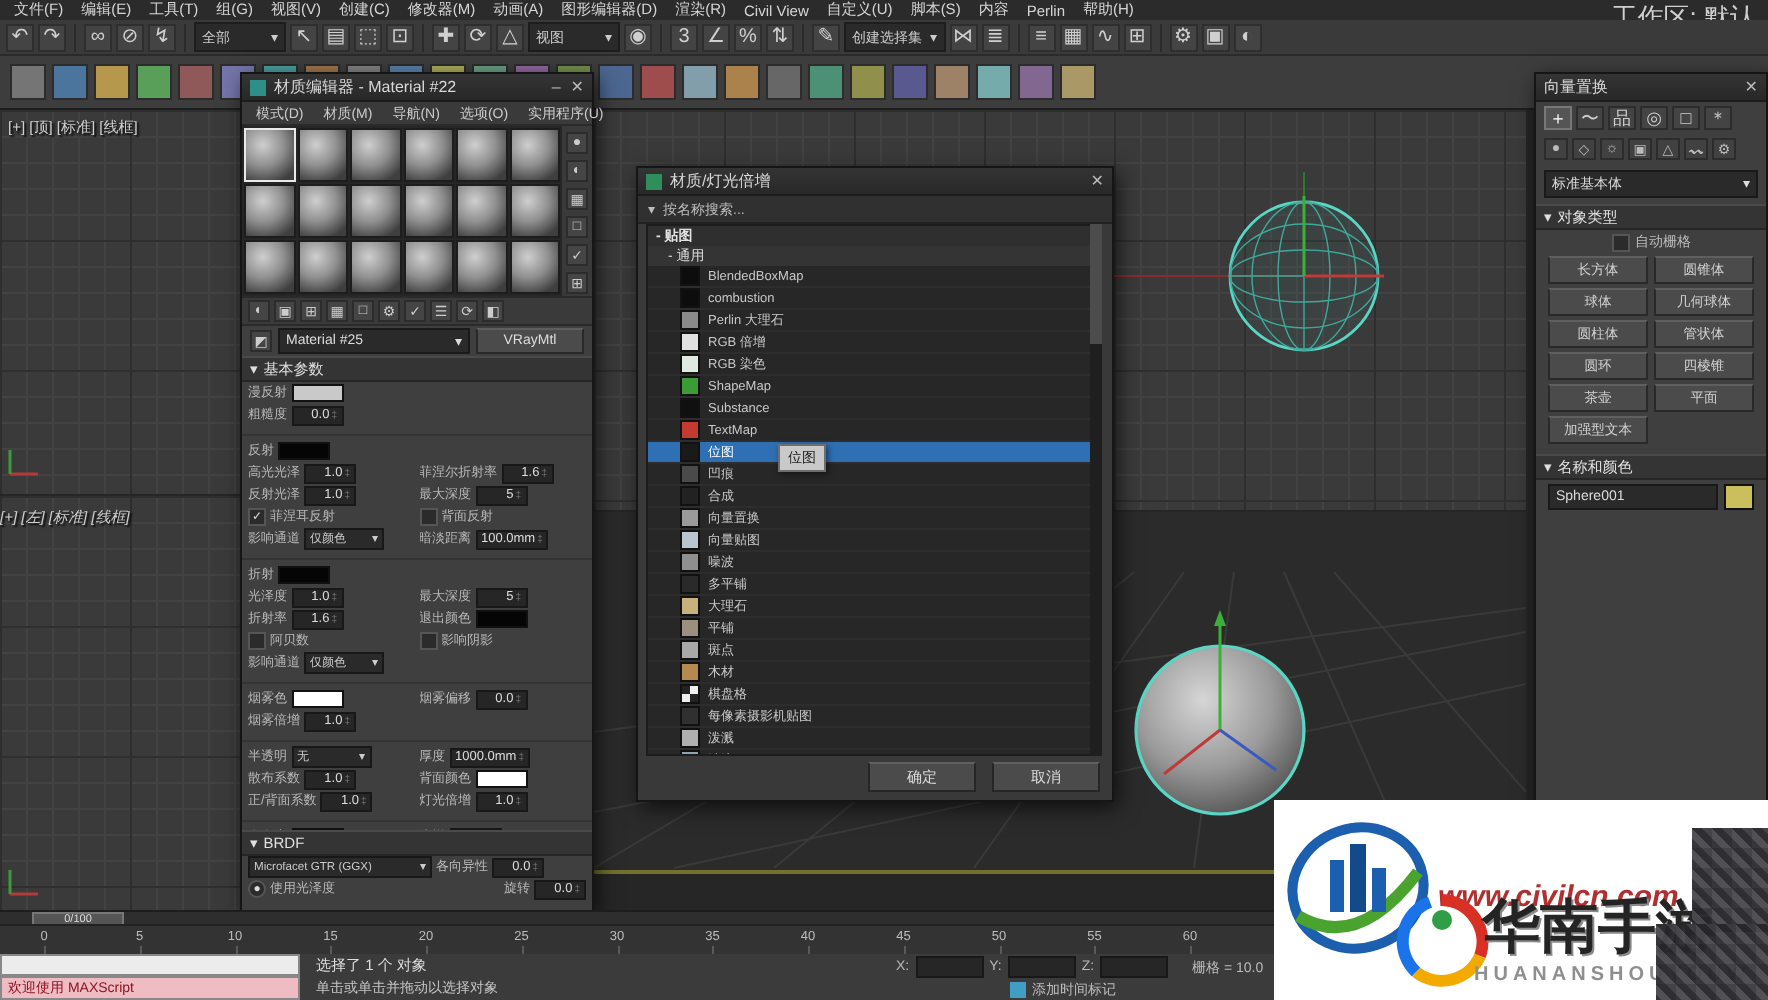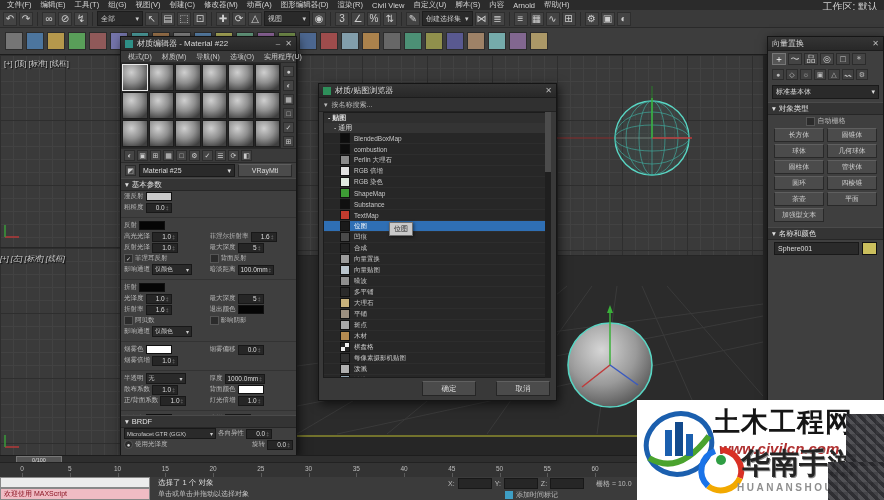--- a/index.html
+++ b/index.html
@@ -3,21 +3,21 @@
 <meta charset="utf-8">
 <style>
   html,body{margin:0;padding:0;background:#111;}
   #root{position:relative;width:884px;height:500px;overflow:hidden;background:#222;
         font-family:"Liberation Sans","DejaVu Sans",sans-serif;color:#ccc;user-select:none;}
   .abs{position:absolute;}
   
   #menubar{left:0;top:0;width:884px;height:10px;background:#2b2b2b;display:flex;align-items:center;
            font-size:7.5px;color:#d5d5d5;gap:1px;padding-left:3px;box-sizing:border-box;}
   .menu-item{padding:0 4px;white-space:nowrap;}
-  #workspace{position:absolute;right:3px;top:0;font-size:10px;color:#cfcfcf;background:#2b2b2b;padding:0 3px;}
+  #workspace{position:absolute;right:3px;top:0;font-size:13px;color:#cfcfcf;background:#2b2b2b;padding:0 3px;}
   #toolbar1{left:0;top:10px;width:884px;height:18px;background:#3a3a3a;border-bottom:1px solid #2a2a2a;
             display:flex;align-items:center;gap:2px;padding:0 3px;box-sizing:border-box;overflow:hidden;}
   .tb-icon{width:14px;height:14px;display:flex;align-items:center;justify-content:center;font-size:10px;
            color:#cfcfcf;background:#444;border:1px solid #2e2e2e;box-sizing:border-box;}
   .tb-sep{width:1px;height:14px;background:#2a2a2a;margin:0 2px;}
   .tb-combo{height:13px;min-width:38px;background:#2a2a2a;border:1px solid #1d1d1d;color:#ccc;font-size:7px;
             display:flex;align-items:center;justify-content:space-between;padding:0 3px;gap:4px;}
   #toolbar2{left:0;top:28px;width:884px;height:27px;background:#3d3d3d;border-bottom:1px solid #1d1d1d;
             display:flex;align-items:center;gap:3px;padding:0 5px;box-sizing:border-box;overflow:hidden;}
   .sq2{width:18px;height:18px;border:1px solid #2a2a2a;box-sizing:border-box;opacity:.85;}
@@ -76,21 +76,21 @@
            overflow:hidden;}
   .mgroup{height:10px;background:#2f2f2f;color:#e2e2e2;font-size:7px;display:flex;align-items:center;padding-left:4px;font-weight:bold;}
   .mgroup2{height:10px;background:#343434;color:#ddd;font-size:7px;display:flex;align-items:center;padding-left:10px;}
   .mrow{height:10px;display:flex;align-items:center;gap:4px;padding-left:16px;font-size:6.5px;color:#c8c8c8;
         border-bottom:1px solid #2d2d2d;}
   .mrow.sel{background:#2f6fb4;color:#fff;}
   .micon{width:8px;height:8px;border:1px solid #111;flex:none;}
   .micon.checker{background:repeating-conic-gradient(#eee 0 25%,#222 0 50%);background-size:8px 8px;}
   #mb-scroll{position:absolute;right:5px;top:28px;width:6px;bottom:22px;background:#1f1f1f;}
   #mb-thumb{position:absolute;left:0;top:0;width:6px;height:60px;background:#4c4c4c;}
-  #mb-buttons{position:absolute;right:6px;bottom:4px;display:flex;gap:20px;}
+  #mb-buttons{position:absolute;right:6px;bottom:4px;display:flex;gap:8px;}
   .dlg-btn{width:52px;height:13px;background:#4b4b4b;border:1px solid #262626;border-top-color:#606060;
            color:#ddd;font-size:7.5px;display:flex;align-items:center;justify-content:center;}
   #tooltip{left:389px;top:222px;background:#c9c9c9;border:1px solid #6e6e6e;color:#222;font-size:7px;
            padding:1px 4px;z-index:40;box-shadow:1px 1px 3px rgba(0,0,0,.5);}
   
   #cmd-panel{left:767px;top:36px;width:117px;height:464px;}
   #cp-tabs,#cp-cats{display:flex;align-items:center;gap:2px;padding:2px 4px;}
   .cp-tab{width:14px;height:12px;display:flex;align-items:center;justify-content:center;font-size:9px;color:#ccc;
           background:#444;border:1px solid #2c2c2c;box-sizing:border-box;}
   .cp-tab.active{background:#555;border-color:#777;color:#fff;}
@@ -149,21 +149,21 @@
       <span class="menu-item">视图(V)</span>
       <span class="menu-item">创建(C)</span>
       <span class="menu-item">修改器(M)</span>
       <span class="menu-item">动画(A)</span>
       <span class="menu-item">图形编辑器(D)</span>
       <span class="menu-item">渲染(R)</span>
       <span class="menu-item">Civil View</span>
       <span class="menu-item">自定义(U)</span>
       <span class="menu-item">脚本(S)</span>
       <span class="menu-item">内容</span>
-      <span class="menu-item">Arnold</span>
+      <span class="menu-item">Perlin</span>
       <span class="menu-item">帮助(H)</span>
       <span id="workspace">工作区: 默认</span>
     </div>
 
   <div id="toolbar1" class="abs">
       <span class="tb-icon">↶</span>
       <span class="tb-icon">↷</span>
       <span class="tb-sep"></span>
       <span class="tb-icon">∞</span>
       <span class="tb-icon">⊘</span>
@@ -567,21 +567,21 @@
       <span class="plabel">使用光泽度</span>
       <span style="flex:1"></span>
       <span class="plabel">旋转</span>
       <span class="spin">0.0</span>
     </div>
   </div>
 
   <div id="map-dialog" class="abs win">
     <div class="titlebar">
       <span class="title-icon" style="background:#2e8f5a;"></span>
-      <span>材质/贴图浏览器</span>
+      <span>材质/灯光倍增</span>
       <span class="win-ctrl">
           <span>✕</span>
         </span>
     </div>
     <div id="mb-search">
       <span>▾</span>
       <span>按名称搜索...</span>
     </div>
     <div id="maplist">
         <div class="mgroup">- 贴图</div>
@@ -813,21 +813,20 @@
   </div>
 
   <div id="watermark" class="abs">
     <svg class="abs" style="left:6px;top:6px;" width="72" height="80">
       <ellipse cx="36" cy="38" rx="33" ry="30" fill="none" stroke="#1b5fae" stroke-width="5" transform="rotate(-18 36 38)"></ellipse>
       <path d="M 6 52 Q 36 70 66 30" fill="none" stroke="#4aa32e" stroke-width="6"></path>
       <rect x="22" y="24" width="7" height="26" fill="#1b5fae"></rect>
       <rect x="32" y="16" width="8" height="34" fill="#134a8c"></rect>
       <rect x="43" y="28" width="7" height="22" fill="#1b5fae"></rect>
     </svg>
-    <div id="wm-title">土木工程网</div>
     <div id="wm-url">www.civilcn.com</div>
     <svg class="abs" style="left:58px;top:44px;" width="52" height="54">
       <path d="M 26 6 A 21 21 0 0 1 45 34" fill="none" stroke="#d93025" stroke-width="6"></path>
       <path d="M 45 34 A 21 21 0 0 1 13 42" fill="none" stroke="#f2a900" stroke-width="6"></path>
       <path d="M 13 42 A 21 21 0 0 1 20 7" fill="none" stroke="#1a73e8" stroke-width="6"></path>
       <circle cx="26" cy="16" r="5" fill="#2f9e44"></circle>
     </svg>
     <div id="wm-hn-title">华南手游</div>
     <div id="wm-hn-caps">HUANANSHOUYOUW</div>
     <div class="mosaic" style="right:0;top:14px;width:38px;height:52px;"></div>

